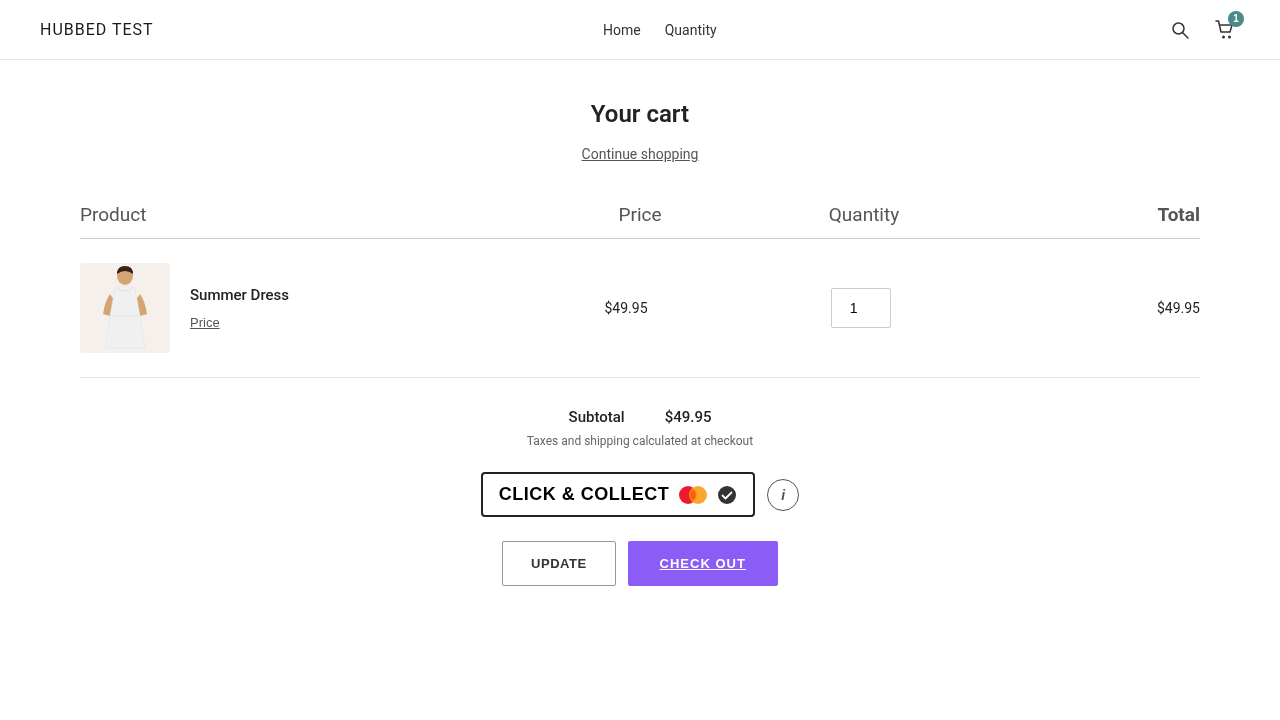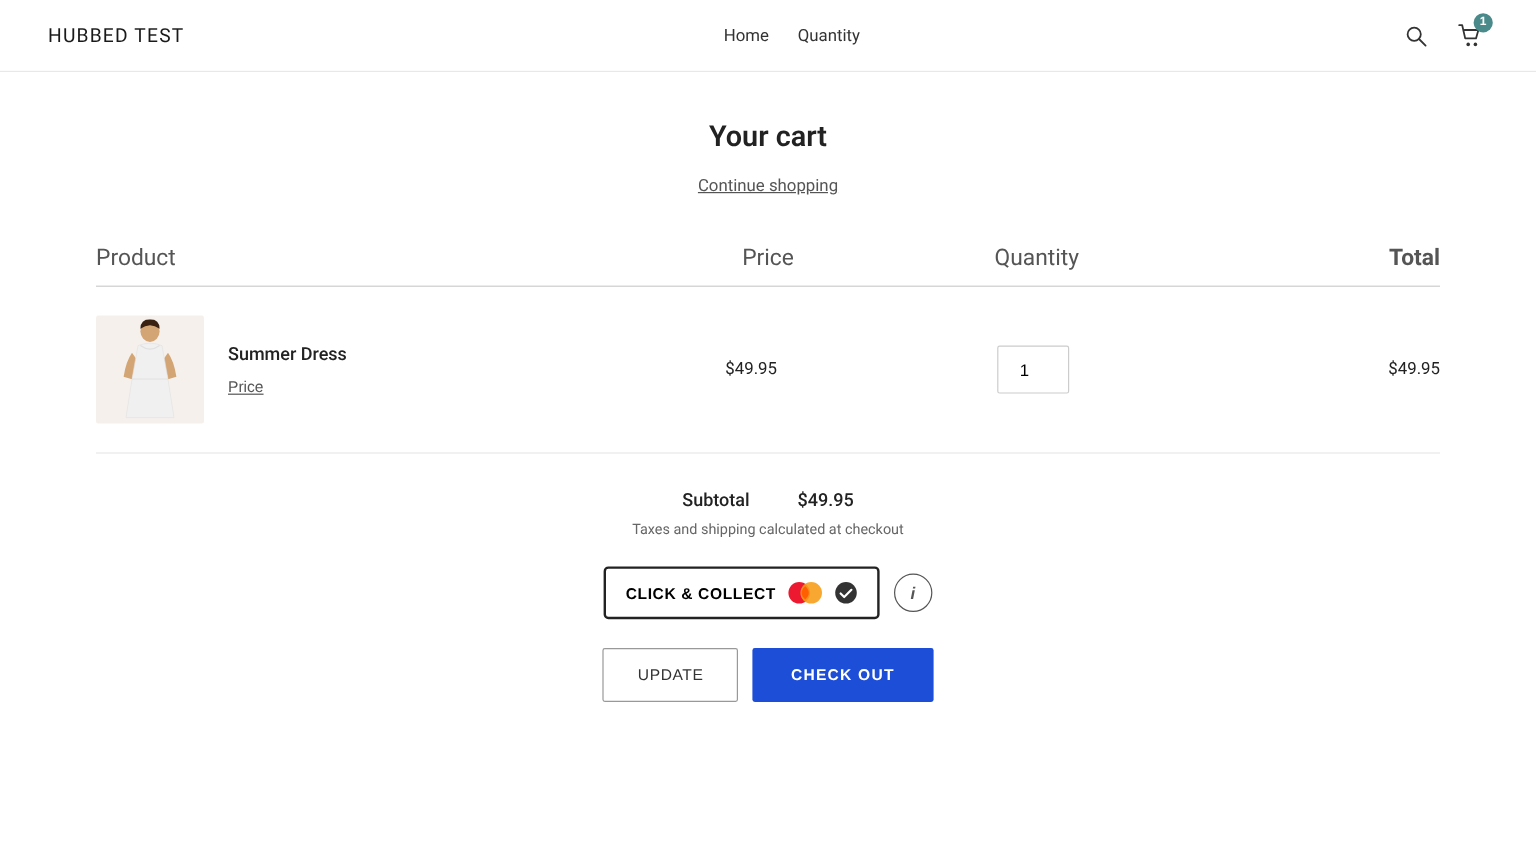--- a/index.html
+++ b/index.html
@@ -247,21 +247,21 @@
 
     .click-collect-btn {
       border: 2px solid #222;
       background: #fff;
       padding: 10px 16px;
       border-radius: 4px;
       cursor: pointer;
       display: flex;
       align-items: center;
       gap: 8px;
-      font-size: 13px;
+      font-size: 18px;
       font-weight: 700;
       letter-spacing: 0.5px;
       text-transform: uppercase;
     }
 
     .info-icon-btn {
       width: 32px;
       height: 32px;
       border-radius: 50%;
       border: 1.5px solid #555;
@@ -280,38 +280,39 @@
       display: flex;
       gap: 12px;
       margin-top: 16px;
     }
 
     .update-btn {
       padding: 14px 28px;
       border: 1px solid #999;
       background: #fff;
       font-size: 13px;
-      font-weight: 400;
+      font-weight: 700;
       cursor: pointer;
       letter-spacing: 0.5px;
       color: #333;
       border-radius: 2px;
     }
 
     .checkout-btn {
       padding: 14px 32px;
       border: none;
-      background: #1d4ed8;
+      background: #8b5cf6;
       color: #fff;
       font-size: 13px;
       font-weight: 600;
       cursor: pointer;
       letter-spacing: 1px;
       text-transform: uppercase;
       border-radius: 2px;
+      text-decoration: underline;
     }
 
     svg {
       display: block;
     }
   </style>
 </head>
 <body>
 
 <header class="header">

